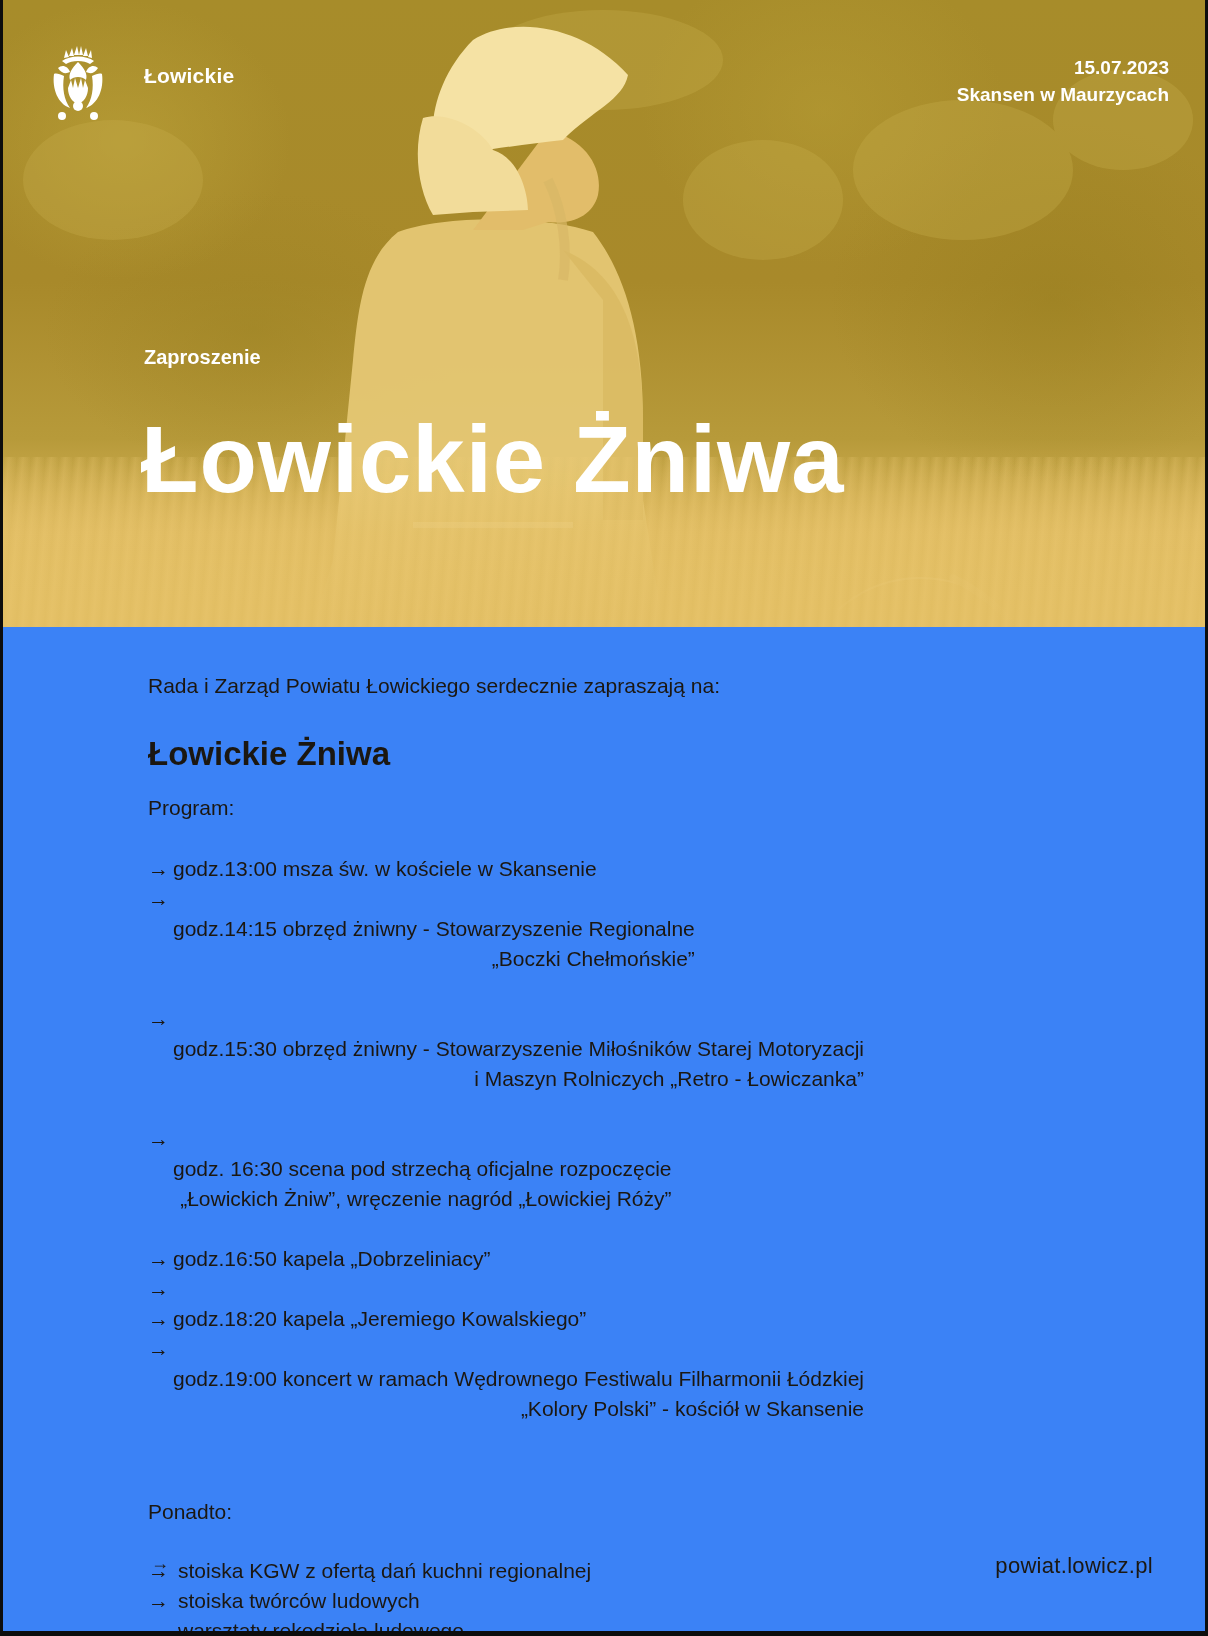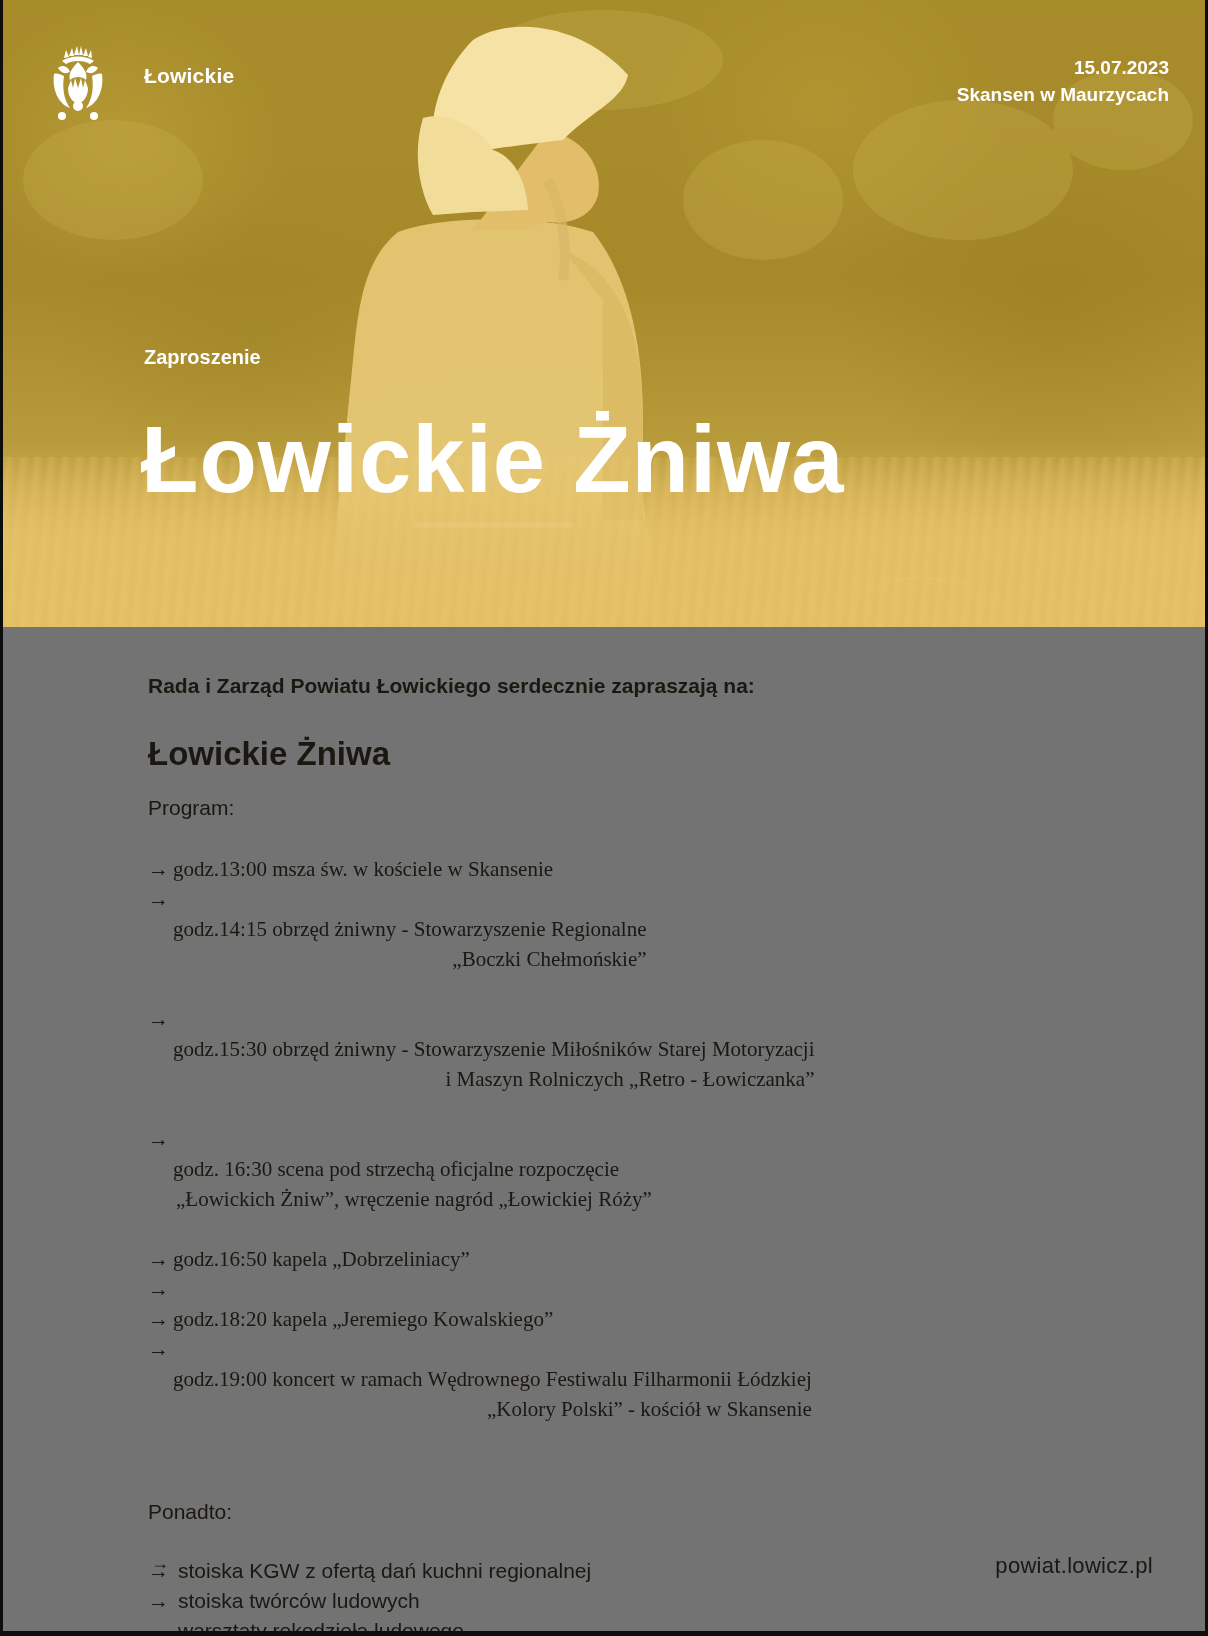--- a/index.html
+++ b/index.html
@@ -1,21 +1,21 @@
 <!DOCTYPE html>
 <html><head>
   <meta charset="utf-8">
   <style>
     * { box-sizing: border-box; margin: 0; padding: 0; }
     html, body { width: 1208px; height: 1636px; background: #0d0d0d; overflow: hidden; }
     body { font-family: "Liberation Sans", "DejaVu Sans", sans-serif; position: relative; }
 
     .page {
       position: absolute; left: 3px; top: 0; width: 1202px; height: 1631px;
-      background: #737373; overflow: hidden;
+      background: #3b82f6; overflow: hidden;
     }
 
     
     .hero {
       position: absolute; left: 0; top: 0; width: 1202px; height: 627px; overflow: hidden;
       background:
         radial-gradient(ellipse 240px 200px at 120px 140px, rgba(190,165,60,0.55), transparent 70%),
         radial-gradient(ellipse 260px 220px at 820px 110px, rgba(185,160,55,0.45), transparent 70%),
         radial-gradient(ellipse 320px 260px at 1050px 300px, rgba(150,125,30,0.5), transparent 70%),
         radial-gradient(ellipse 300px 200px at 250px 330px, rgba(155,130,35,0.5), transparent 70%),
@@ -43,27 +43,27 @@
       font-size: 20px; font-weight: 700;
     }
     .hero-title {
       position: absolute; left: 138px; top: 410px; color: #fff;
       font-size: 94px; font-weight: 700; letter-spacing: 1px; line-height: 100px;
       white-space: nowrap;
     }
 
     
     .content { position: absolute; left: 145px; top: 672px; width: 1000px; color: #1b1711; }
-    .intro { font-size: 21px; line-height: 28px; font-weight: bold; }
+    .intro { font-size: 21px; line-height: 28px; }
     .title { font-size: 33px; font-weight: 700; margin-top: 34px; line-height: 40px; }
     .section-label { font-size: 21px; line-height: 28px; margin-top: 20px; }
     .program { list-style: none; margin-top: 32px; }
     .program li { font-size: 21px; line-height: 30px; display: flex; }
     .program .arrow { width: 25px; flex: none; }
-    .program .txt { white-space: pre-line; font-family: Liberation Serif, serif; }
+    .program .txt { white-space: pre-line; }
     .program .txt .cont { display: block; padding-left: 3px; text-align: right; }
     .extras-label { font-size: 21px; line-height: 28px; margin-top: 44px; }
     .extras { list-style: none; margin-top: 30px; }
     .extras li { font-size: 21px; line-height: 30px; }
     .extras .arrow { display: inline-block; width: 30px; }
 
     .footer-arrow {
       position: absolute; left: 148px; top: 1553px; font-size: 18px; color: #1b1711;
     }
     .footer-url {

